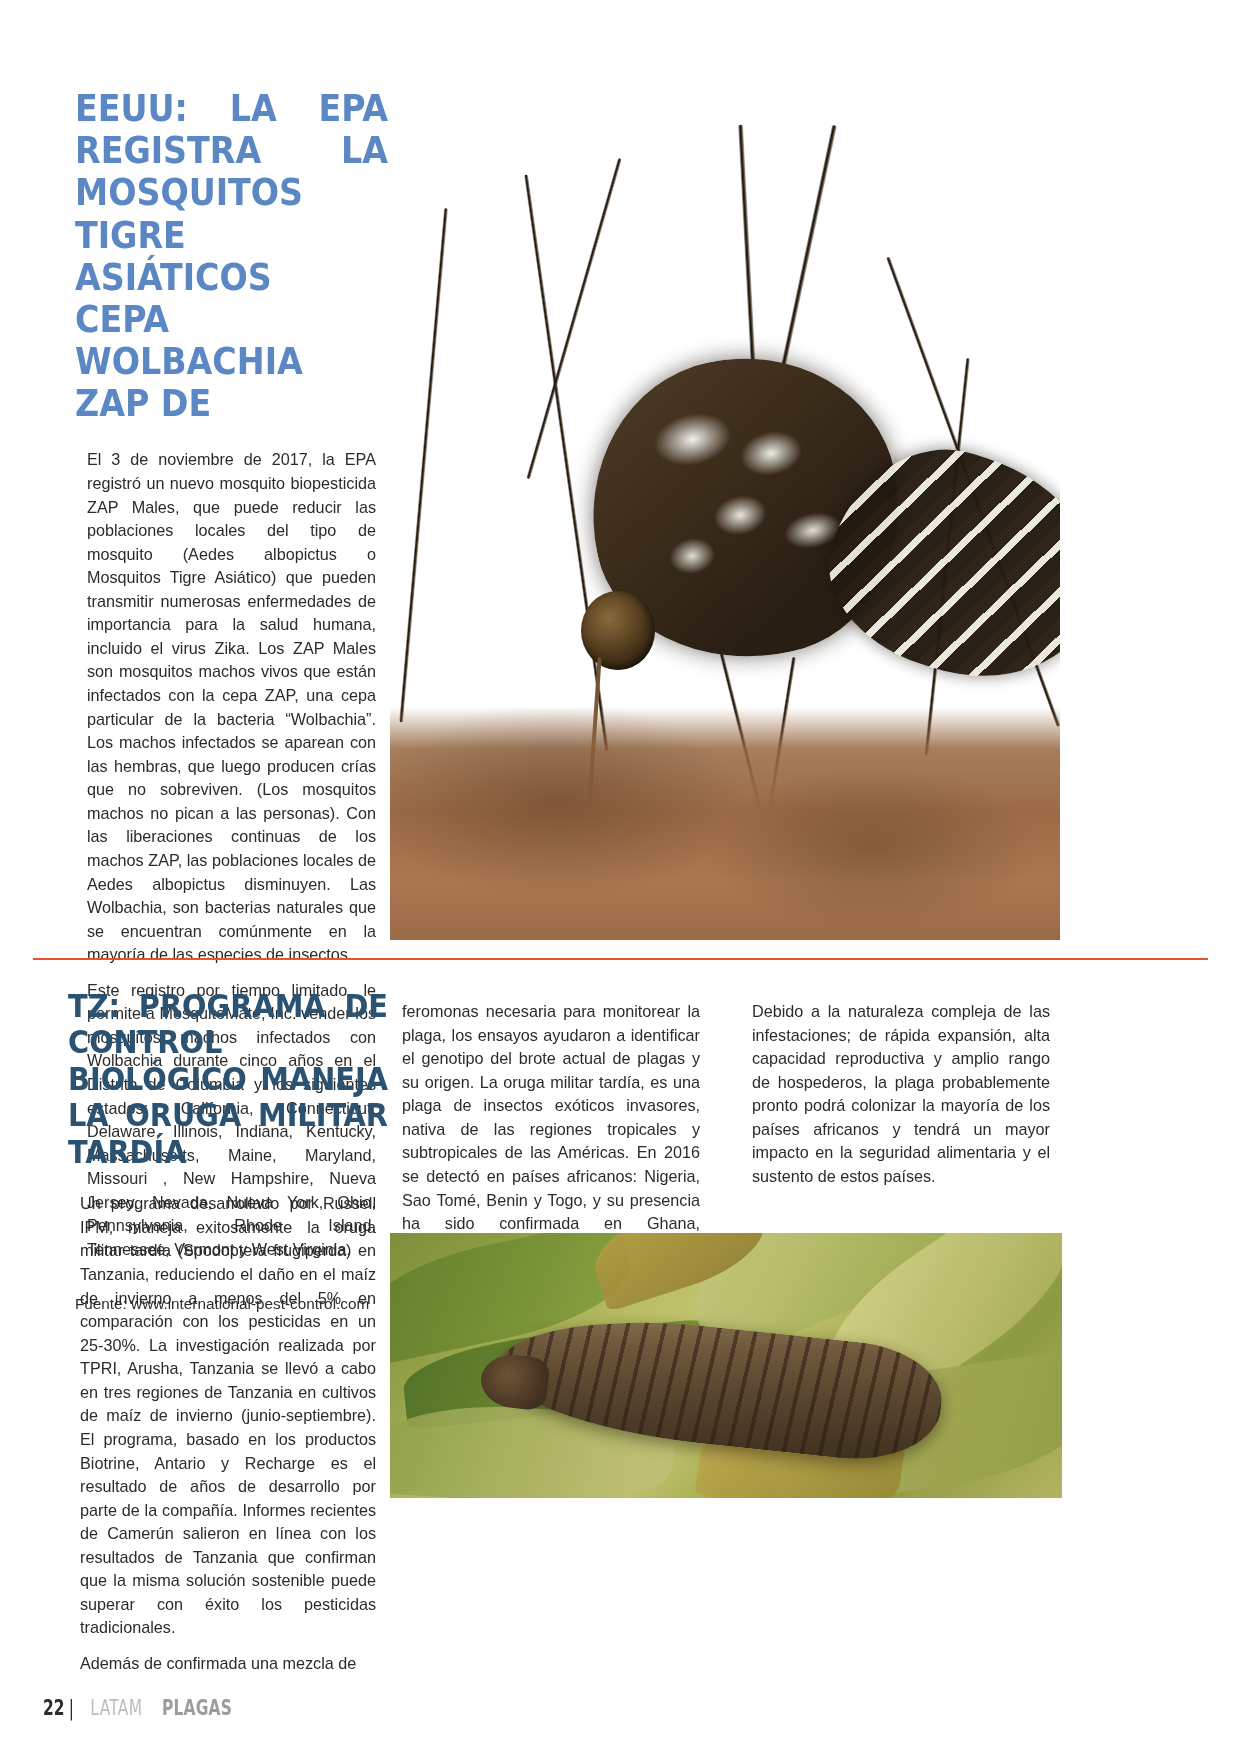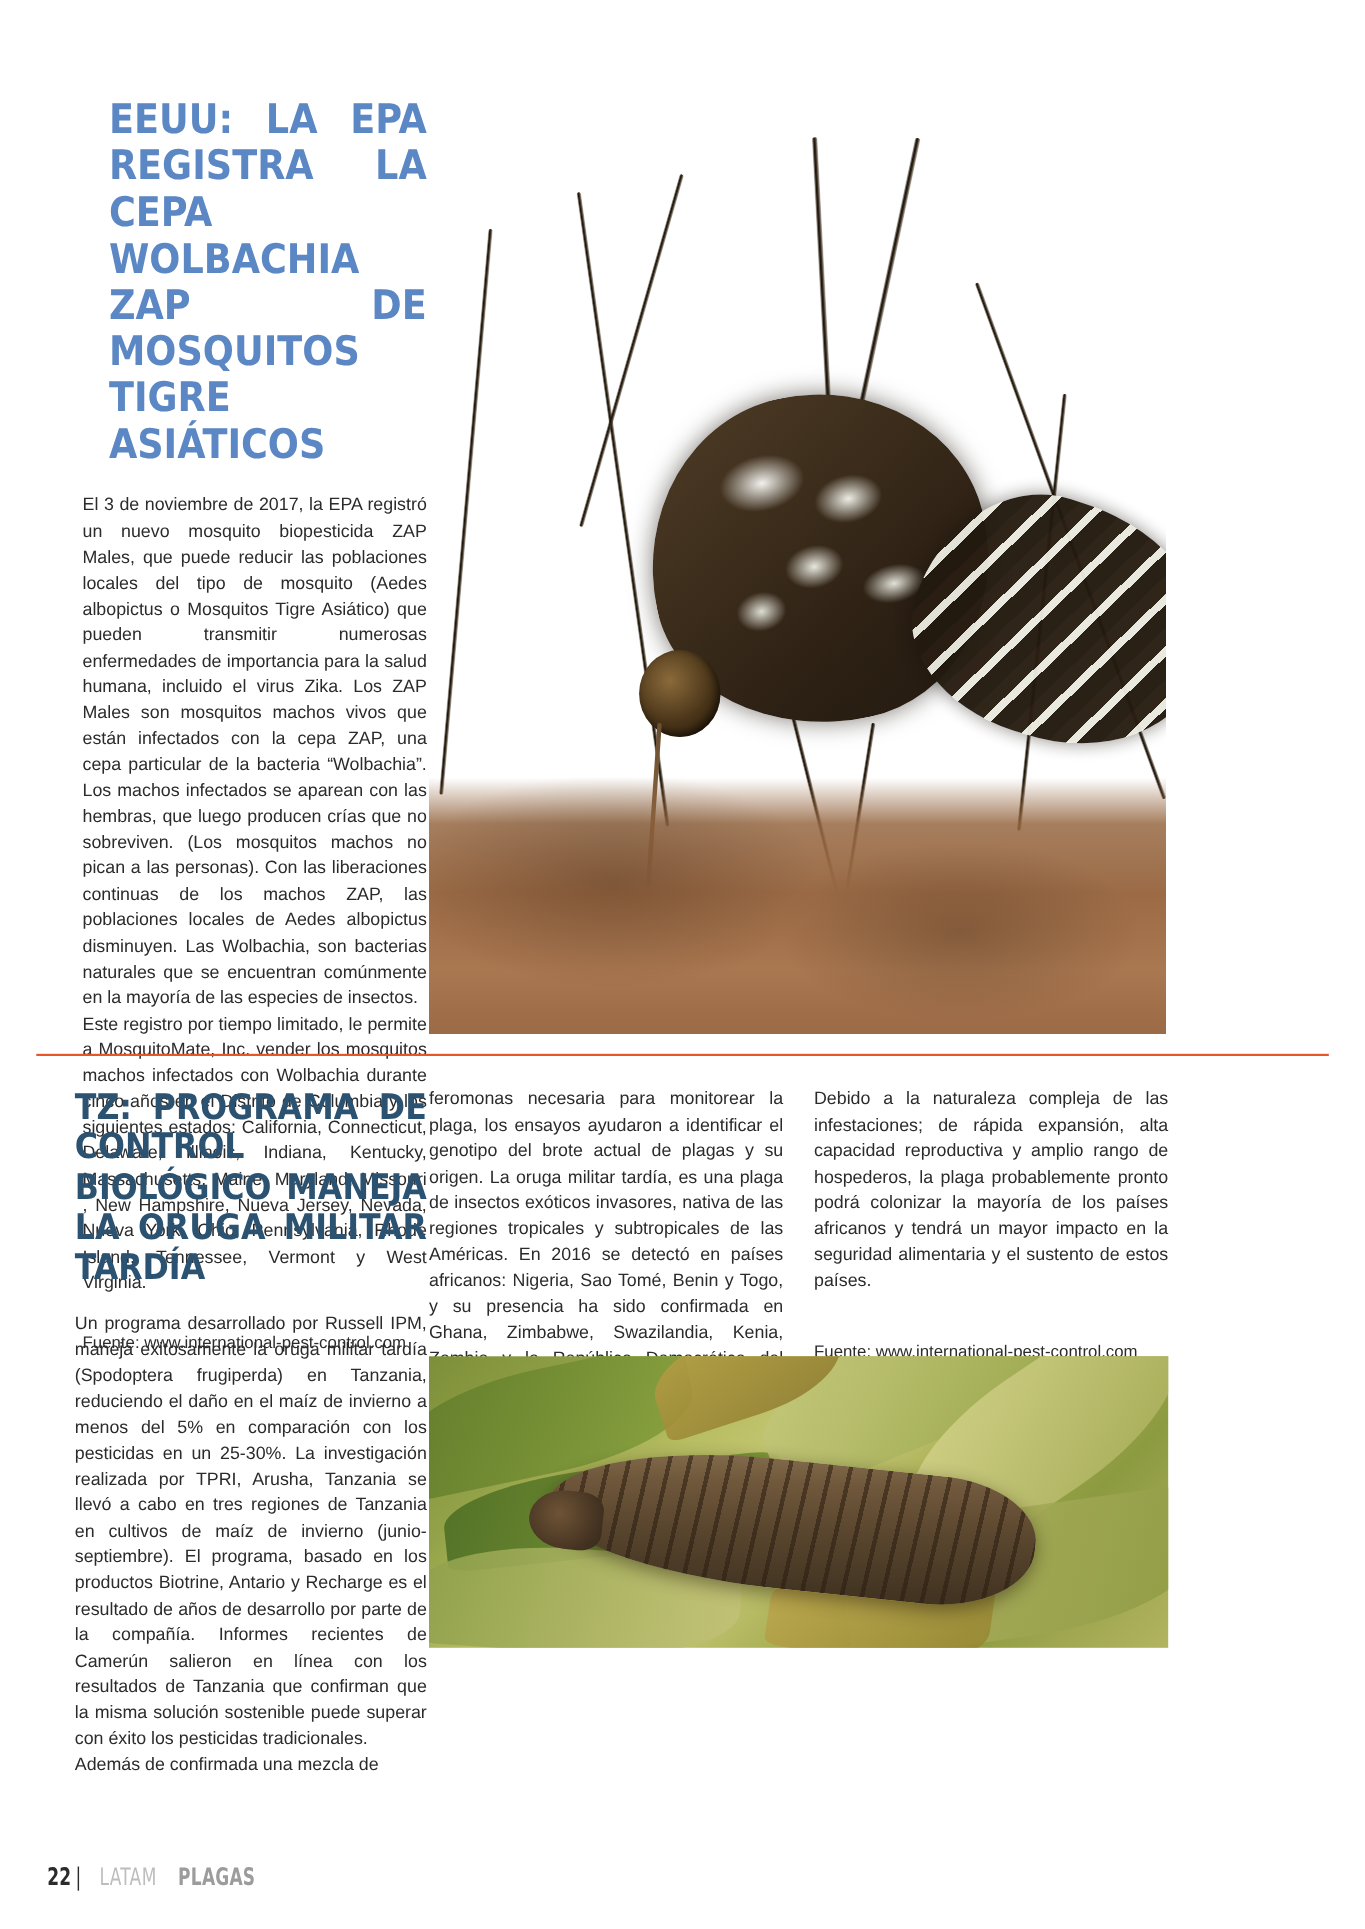--- a/index.html
+++ b/index.html
@@ -72,37 +72,36 @@
     font-family: "Liberation Sans Narrow", "DejaVu Sans Condensed", "Liberation Sans", sans-serif;
     font-weight: 700;
     text-transform: uppercase;
     text-align: justify;
     line-height: 1.14;
     letter-spacing: 0px;
   }
   .headline-1 {
     color: #5B87C4;
     font-size: 37px;
-    margin-left: 24px;
   }
   .headline-1 .hl-line {
     display: block;
     text-align: justify;
   }
   .hl-line { text-align-last: justify; }
   .hl-line:last-child { text-align-last: left; }
 
   .body-text {
     font-size: 16.2px;
     line-height: 1.455;
     color: #2B2B2B;
     text-align: justify;
     text-justify: inter-word;
   }
-  .body-text p { margin: 0; }
+  .body-text p { margin: 12px; }
 
   .a1-body { margin-top: 23px; }
 
   .fuente {
     font-size: 15.3px;
     color: #2B2B2B;
     line-height: 1.4;
   }
   .a1-fuente { margin-top: 31px; }
 
@@ -288,22 +287,22 @@
 <body>
 
 <div class="page">
 
 
   <div class="article1">
 
     <div class="a1-col">
       <div class="headline headline-1">
         <span class="hl-line">EEUU: LA EPA REGISTRA LA</span>
+        <span class="hl-line">MOSQUITOS TIGRE ASIÁTICOS</span>
         <span class="hl-line">CEPA WOLBACHIA ZAP DE</span>
-        <span class="hl-line">MOSQUITOS TIGRE ASIÁTICOS</span>
       </div>
 
       <div class="body-text a1-body">
         <p>El 3 de noviembre de 2017, la EPA registró un nuevo mosquito biopesticida ZAP Males, que puede reducir las poblaciones locales del tipo de mosquito (Aedes albopictus o Mosquitos Tigre Asiático) que pueden transmitir numerosas enfermedades de importancia para la salud humana, incluido el virus Zika. Los ZAP Males son mosquitos machos vivos que están infectados con la cepa ZAP, una cepa particular de la bacteria “Wolbachia”. Los machos infectados se aparean con las hembras, que luego producen crías que no sobreviven. (Los mosquitos machos no pican a las personas). Con las liberaciones continuas de los machos ZAP, las poblaciones locales de Aedes albopictus disminuyen. Las Wolbachia, son bacterias naturales que se encuentran comúnmente en la mayoría de las especies de insectos.</p>
         <p>Este registro por tiempo limitado, le permite a MosquitoMate, Inc. vender los mosquitos machos infectados con Wolbachia durante cinco años en el Distrito de Columbia y los siguientes estados: California, Connecticut, Delaware, Illinois, Indiana, Kentucky, Massachusetts, Maine, Maryland, Missouri , New Hampshire, Nueva Jersey, Nevada, Nueva York, Ohio, Pennsylvania, Rhode Island, Tennessee, Vermont y West Virginia.</p>
       </div>
 
       <div class="fuente a1-fuente">Fuente: www.international-pest-control.com</div>
     </div>
 

